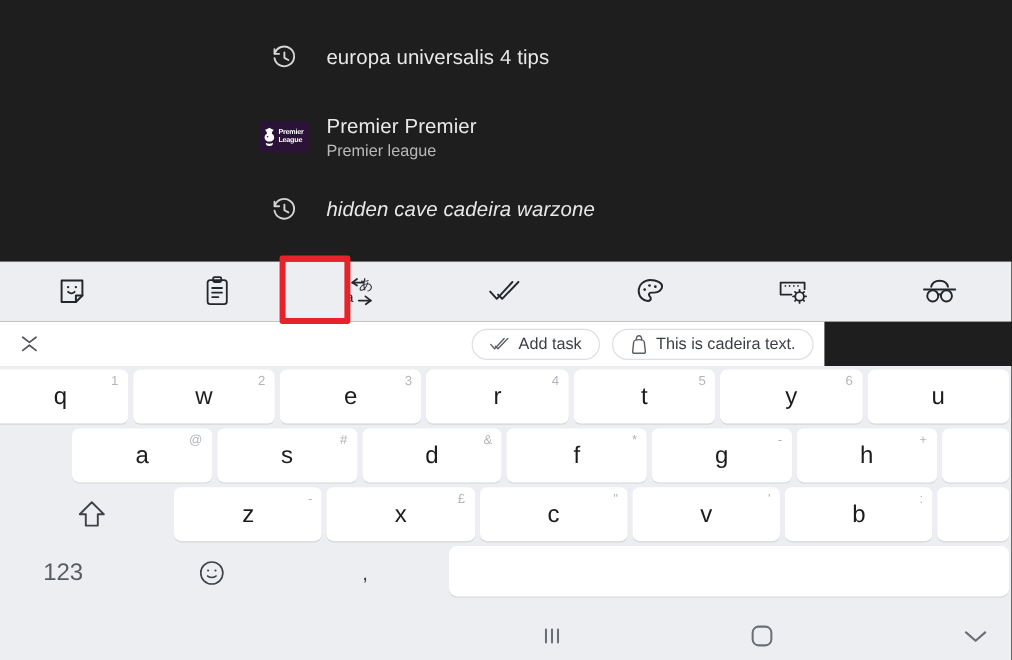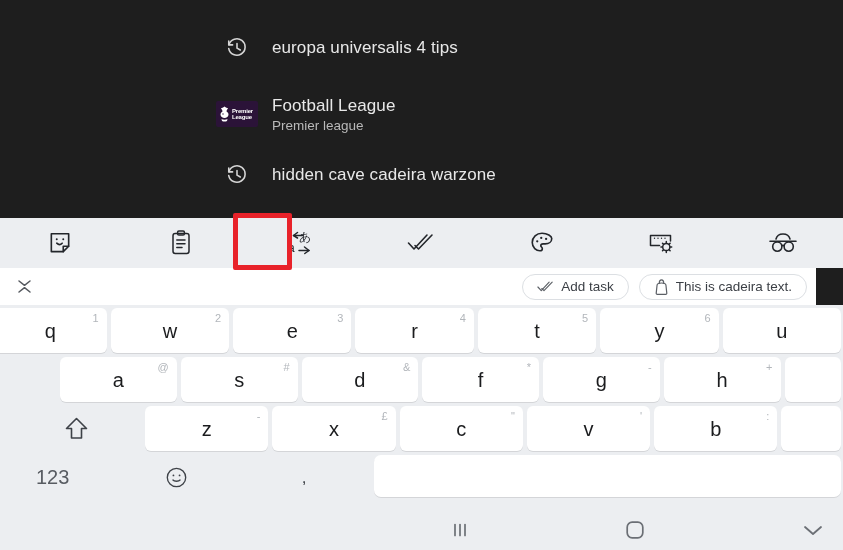--- a/index.html
+++ b/index.html
@@ -17,21 +17,21 @@
     width: 843px; height: 218px;
     background: #1e1e1e;
   }
   .sugg-row {
     position: absolute;
     display: flex; align-items: center;
     left: 0; width: 843px;
   }
   .sugg-row-1 { top: 26px; height: 44px; }
   .sugg-row-2 { top: 88px; height: 52px; }
-  .sugg-row-3 { top: 153px; height: 44px; }
+  .sugg-row-3 { top: 153px; height: 44px; font-style: italic; }
 
   .sugg-icon-wrap {
     width: 46px; display: flex; align-items: center;
     justify-content: center; margin-left: 214px; flex: 0 0 46px;
   }
   .history-icon { width: 22px; height: 22px; display: block; }
   .pl-logo {
     width: 42px; height: 26px; border-radius: 2px;
     background: #2b1338; position: relative; overflow: hidden;
     display: flex; align-items: center; flex: 0 0 42px;
@@ -73,21 +73,21 @@
   .red-highlight {
     position: absolute; left: 233px; top: 213px;
     width: 59px; height: 57px;
     border: 5px solid #e8222a; border-radius: 2px;
     pointer-events: none; z-index: 20;
   }
 
   
   .chip-strip {
     position: absolute; left: 0; top: 268px;
-    width: 816px; height: 37px;
+    width: 687px; height: 37px;
     background: #ffffff;
     display: flex; align-items: center;
   }
   .collapse-btn {
     width: 40px; display: flex; align-items: center;
     justify-content: center; margin-left: 4px;
   }
   .chip-group {
     margin-left: auto; display: flex; align-items: center;
     gap: 10px; padding-right: 9px;
@@ -183,21 +183,21 @@
             <circle cx="10" cy="16" r="1.3" fill="#2b1338"></circle>
             <path d="M7 26c3 2 9 2 12 0l-1 4c-3 1.6-7 1.6-10 0z" fill="#ffffff"></path>
           </svg>
           <div class="pl-text">
             <div>Premier</div>
             <div>League</div>
           </div>
         </div>
       </div>
       <div class="sugg-texts">
-        <div class="sugg-title">Football League</div>
+        <div class="sugg-title">Premier Premier</div>
         <div class="sugg-sub">Premier league</div>
       </div>
     </div>
 
     <div class="sugg-row sugg-row-3">
       <div class="sugg-icon-wrap">
         <svg class="history-icon" viewBox="0 0 24 24" fill="none" stroke="#d6d6d6" stroke-width="1.7" stroke-linecap="round" stroke-linejoin="round">
           <path d="M3.2 8.4 A9 9 0 1 1 3 12.6"></path>
           <polyline points="3.0,4.4 3.0,8.6 7.2,8.6"></polyline>
           <polyline points="12,7.2 12,12.2 15.6,14.2"></polyline>

